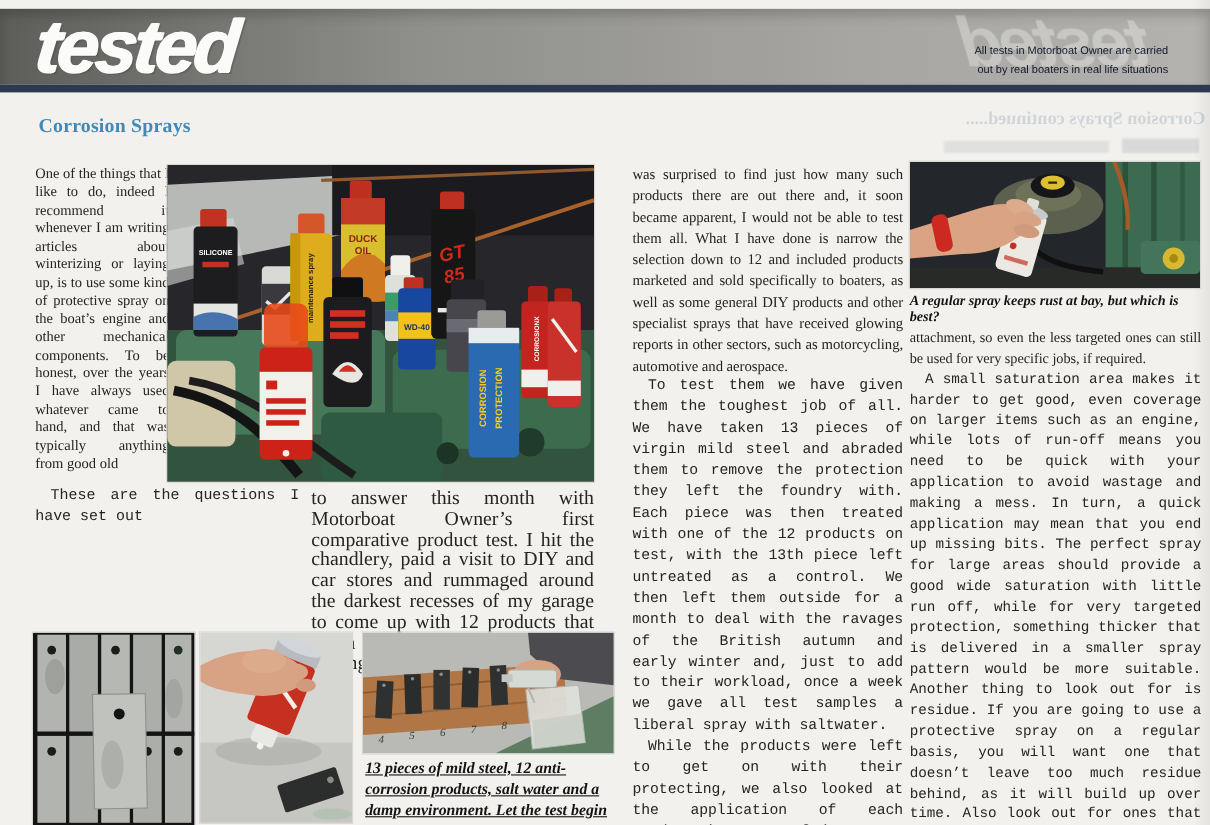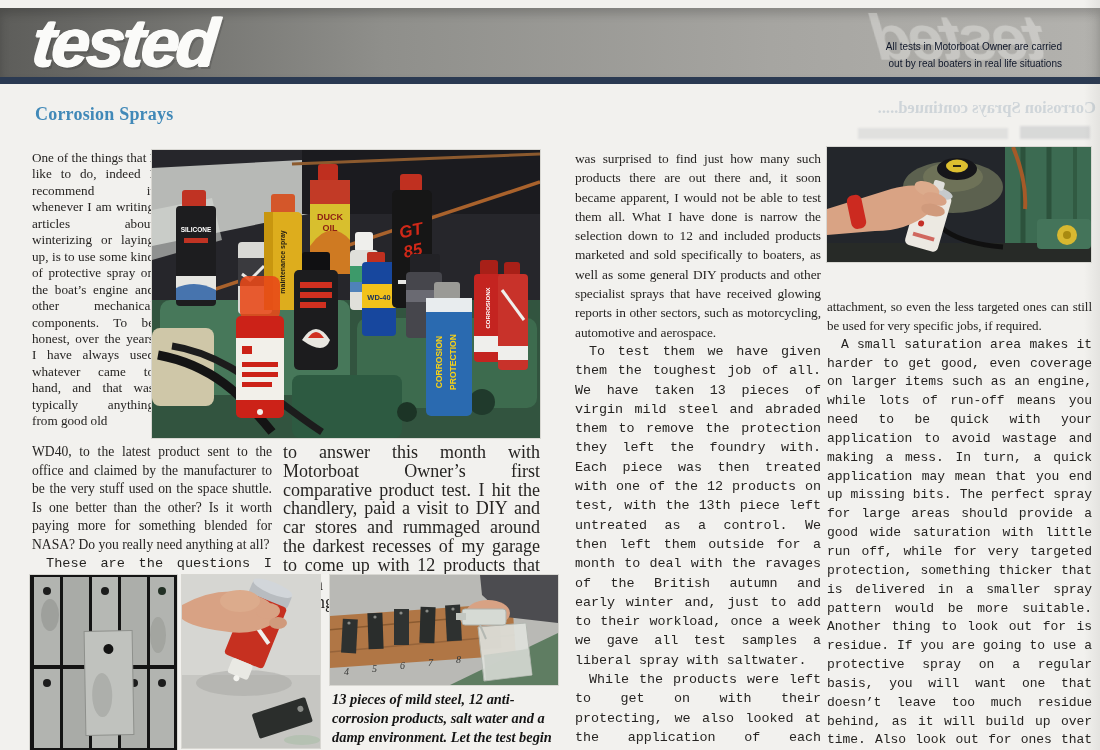--- a/index.html
+++ b/index.html
@@ -34,21 +34,21 @@
   .txt p{margin:0;}
   .txt p.ind{text-indent:14px;font-family:Liberation Mono, monospace;}
   .narrow{left:32px;top:150px;width:122px;font-size:13.2px;line-height:16.45px;}
   .wideL{left:32px;top:443px;width:240px;font-size:13.6px;line-height:18.6px;}
   .wideR{left:283px;top:443px;width:257px;font-size:18px;line-height:18.8px;}
   .col2{left:575px;top:149px;width:246px;font-size:13.4px;line-height:19.3px;letter-spacing:-.05px;}
   .col3{left:827px;top:298px;width:265px;font-size:13px;line-height:18.85px;letter-spacing:-.05px;}
   
   .cap{position:absolute;font-weight:bold;font-style:italic;color:#141414;}
   .cap-engine{left:827px;top:266px;width:266px;font-size:12.9px;line-height:15px;}
-  .cap-setup{left:332px;top:690px;width:227px;font-size:14.4px;line-height:19px;text-align:left;}
+  .cap-setup{left:332px;top:690px;width:227px;font-size:14.4px;line-height:19px;text-align:left;text-decoration:underline;}
   
   .ph{position:absolute;display:block;outline:1px solid #d8d7d2;}
 </style>
 </head>
 <body>
 
 <div class="page">
 
   <div class="hdr-bar"></div>
   <div class="logo-ghost">tested</div>
@@ -173,21 +173,20 @@
     </g>
     <g>
       <rect x="352" y="112" width="16" height="14" rx="3" fill="#a82018"></rect>
       <rect x="346" y="124" width="30" height="96" rx="4" fill="#c8322a"></rect>
       <rect x="346" y="196" width="30" height="14" fill="#efefec"></rect>
       <path d="M350,140 l22,30" stroke="#efefec" stroke-width="3"></path>
     </g>
   </svg>
 
   <div class="txt wideL">
-    <p>WD40, to the latest product sent to the office and claimed by the manufacturer to be the very stuff used on the space shuttle. Is one better than the other? Is it worth paying more for something blended for NASA? Do you really need anything at all?</p>
     <p class="ind">These are the questions I have set out</p>
   </div>
   <div class="txt wideR">
     <p>to answer this month with Motorboat Owner’s first comparative product test. I hit the chandlery, paid a visit to DIY and car stores and rummaged around the darkest recesses of my garage to come up with 12 products that claim to offer protective qualities. During my research I</p>
   </div>
 
   <svg class="ph" style="left:30px;top:575px;" width="147" height="175" viewBox="0 0 147 175">
     <rect width="147" height="175" fill="#141414"></rect>
     <g>
       <rect x="4" y="2" width="26" height="171" fill="#b2b4b0"></rect>
@@ -315,20 +314,21 @@
       <rect x="96" y="32" width="11" height="9" rx="2" fill="#dfdfda"></rect>
     </g>
     <g>
       <path d="M0,62 L64,42 Q92,34 104,44 Q114,54 102,66 Q80,84 48,84 L0,88 Z" fill="#d9a384"></path>
       <ellipse cx="100" cy="42" rx="13" ry="7" fill="#dcab8c" transform="rotate(22 100 42)"></ellipse>
       <ellipse cx="108" cy="52" rx="12" ry="6" fill="#d8a284" transform="rotate(18 108 52)"></ellipse>
       <ellipse cx="106" cy="63" rx="12" ry="6" fill="#d09a7c" transform="rotate(12 106 63)"></ellipse>
       <rect x="22" y="48" width="15" height="34" rx="6" fill="#cc2a20" transform="rotate(-12 29 65)"></rect>
     </g>
   </svg>
+  <div class="cap cap-engine">A regular spray keeps rust at bay, but which is best?</div>
 
   <div class="txt col3">
     <p>attachment, so even the less targeted ones can still be used for very specific jobs, if required.</p>
     <p class="ind">A small saturation area makes it harder to get good, even coverage on larger items such as an engine, while lots of run-off means you need to be quick with your application to avoid wastage and making a mess. In turn, a quick application may mean that you end up missing bits. The perfect spray for large areas should provide a good wide saturation with little run off, while for very targeted protection, something thicker that is delivered in a smaller spray pattern would be more suitable. Another thing to look out for is residue. If you are going to use a protective spray on a regular basis, you will want one that doesn’t leave too much residue behind, as it will build up over time. Also look out for ones that leave a sticky residue behind. This will attract dirt and dust. Ultimately though, the spray must stop corrosion and if it can do so without leaving a nasty residue and with an easy and frugal application then it’s a winner.</p>
     <p>Here’s how our 11 products fared:</p>
   </div>
 
 </div>
 
 </body></html>

